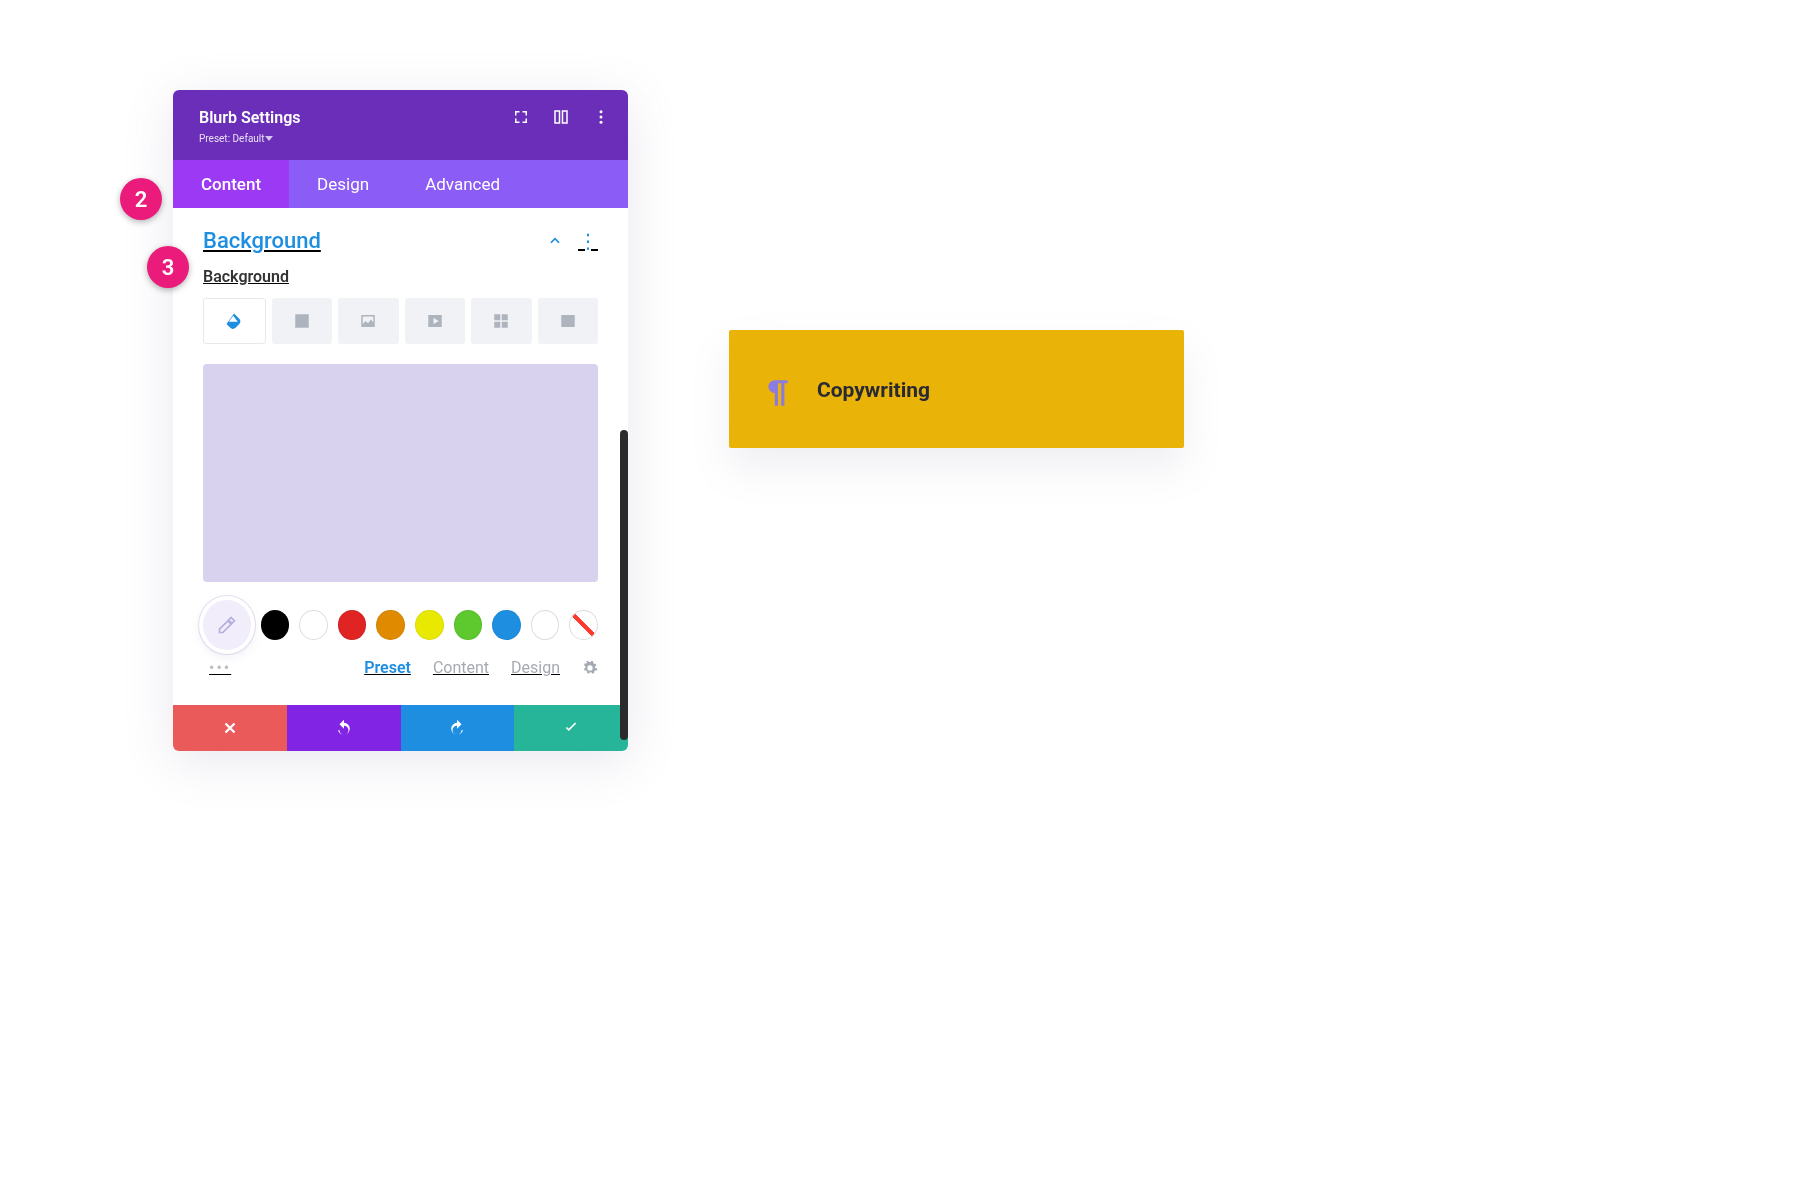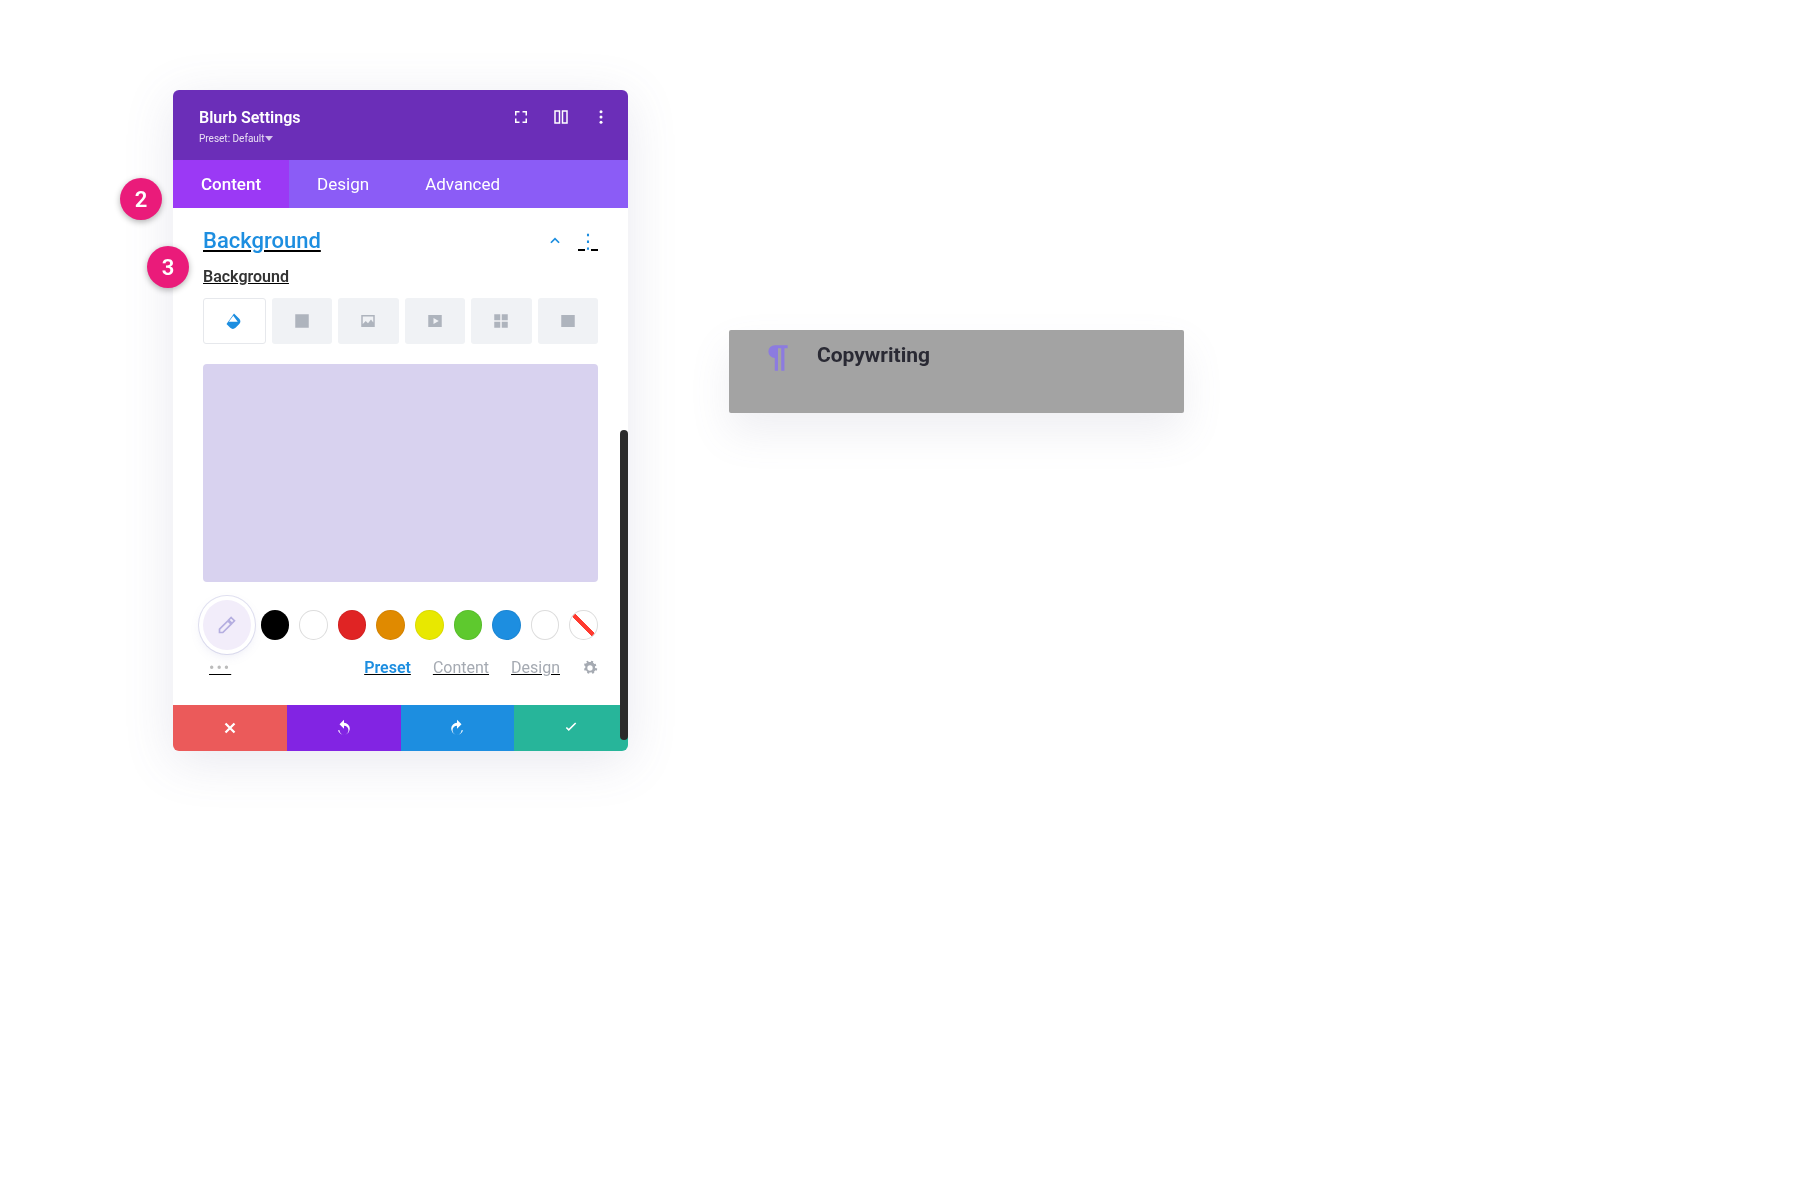--- a/index.html
+++ b/index.html
@@ -131,21 +131,21 @@
   .fbtn { flex:1; display:flex; align-items:center; justify-content:center; cursor:pointer; }
   .fbtn svg { fill:#fff; width:18px; height:18px; }
   .fbtn.cancel { background:#eb5a5a; }
   .fbtn.undo   { background:#8224e3; }
   .fbtn.redo   { background:#1d8ee0; }
   .fbtn.save   { background:#27b59a; }
 
   
   .card {
     position:absolute; left:729px; top:330px; width:455px;
-    background:#a3a3a3; padding:13px 36px 34px 36px;
+    background:#eab308; padding:48px 36px 34px 36px;
     box-shadow: 0 20px 40px rgba(120,120,160,0.12);
     border-radius:2px;
   }
   .card-row { display:flex; gap:26px; align-items:flex-start; }
   .card-icon { color:#8c7be0; }
   .card-icon svg { width:26px; height:30px; fill:#8c7be0; }
   .card-body { flex:1; }
   .card-title { font-size:21px; font-weight:700; color:#2a2a34; margin-bottom:12px; }
   .card-text { font-size:16px; line-height:1.7; color:#3d3d46; }
 </style>

